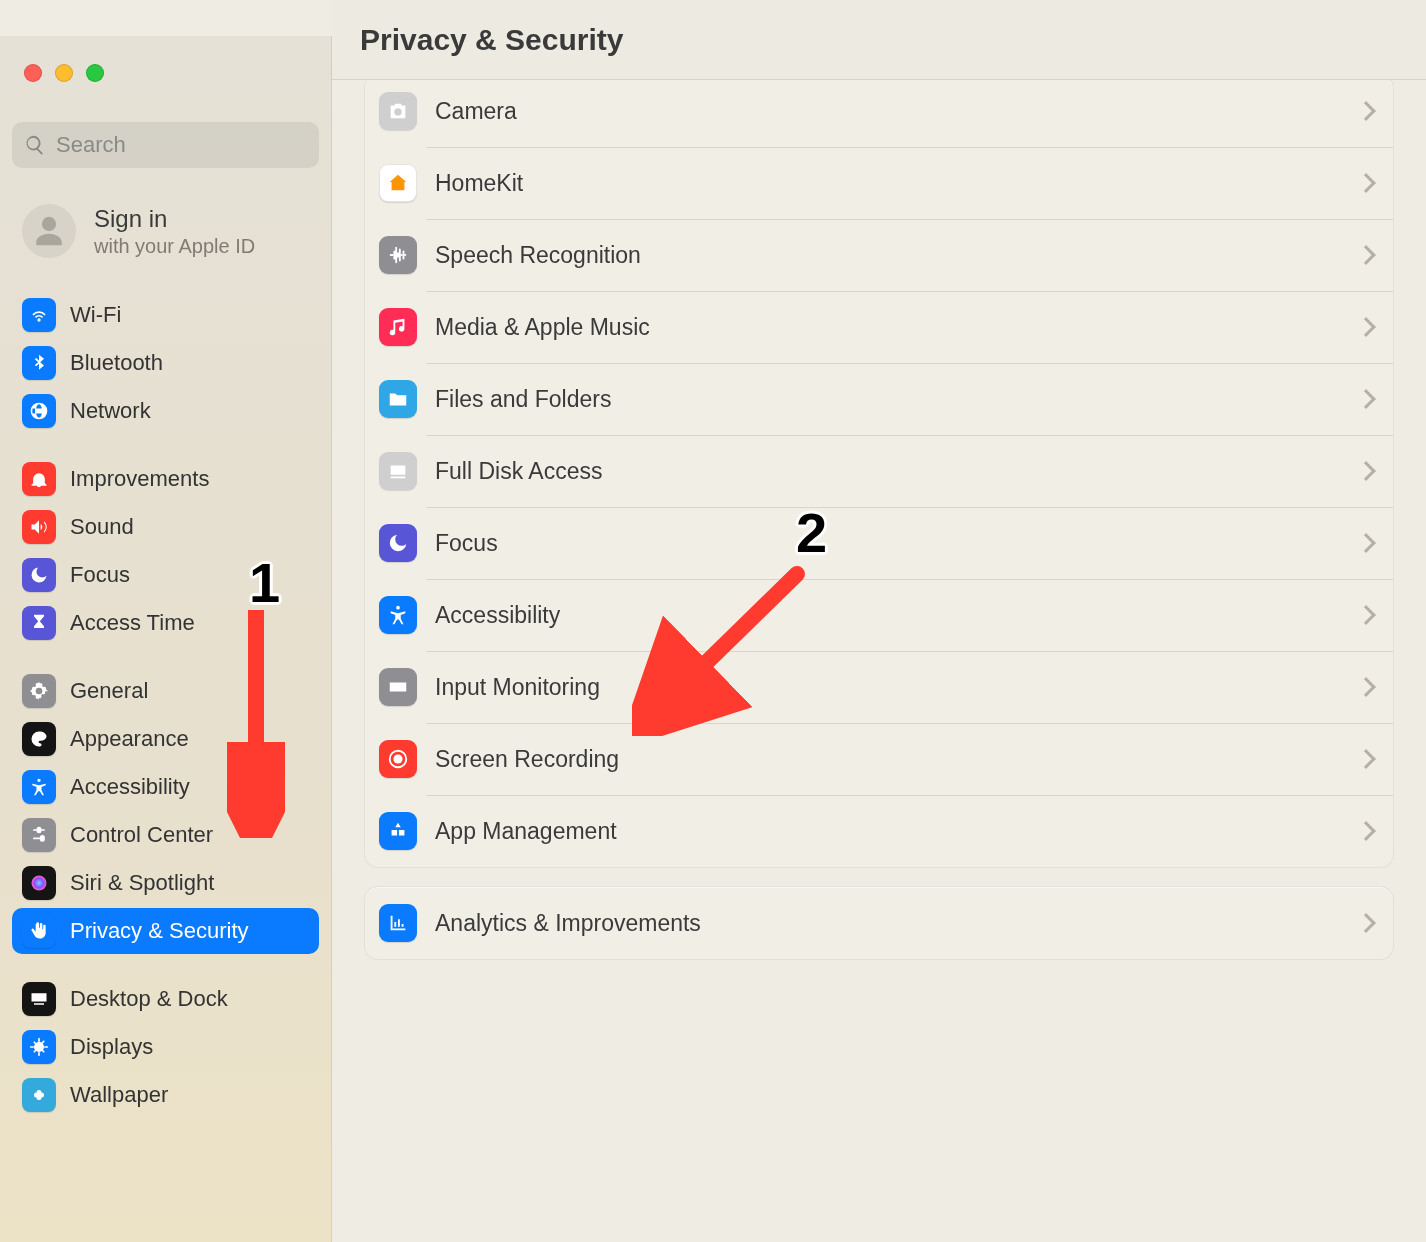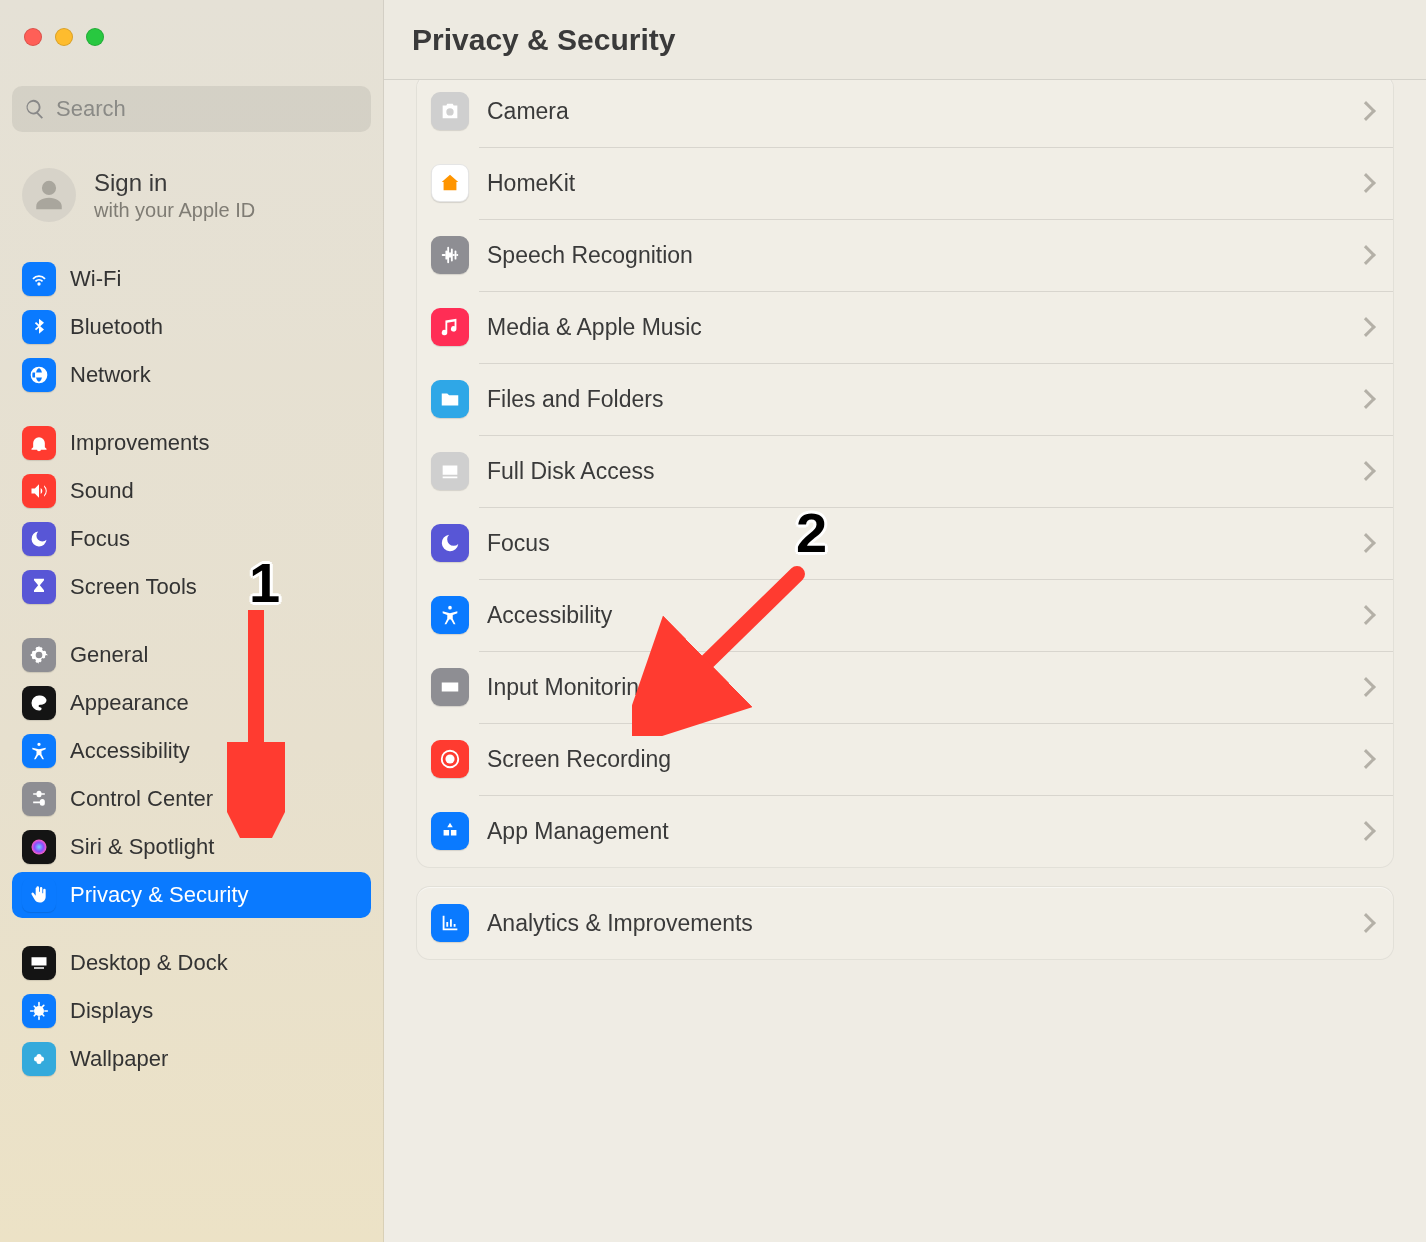--- a/index.html
+++ b/index.html
@@ -14,26 +14,27 @@
     overflow: hidden;
     position: relative;
   }
   .app {
     display: flex;
     width: 100%;
     height: 100%;
   }
   
   .sidebar {
-    width: 384px;
+    width: 332px;
     background: linear-gradient(to bottom, #e5e1d6 0%, #e7e0ce 60%, #ece2c6 100%);
     border-right: 1px solid rgba(0,0,0,0.08);
     padding: 0;
     position: relative;
     overflow: hidden;
+    margin-top: 36px;
   }
   .traffic {
     display: flex;
     gap: 13px;
     padding: 28px 0 0 24px;
     height: 64px;
   }
   .traffic .dot {
     width: 18px; height: 18px; border-radius: 50%;
     box-shadow: inset 0 0 0 1px rgba(0,0,0,0.15);
@@ -342,21 +343,21 @@
                 <defs>
                   <radialGradient id="sg">
                     <stop offset="0%" stop-color="#6fd6ff"></stop>
                     <stop offset="60%" stop-color="#8a4dff"></stop>
                     <stop offset="100%" stop-color="#ff5ec1"></stop>
                   </radialGradient>
                 </defs>
                 <path d="M6 2h12v2l-5 6 5 6v2H6v-2l5-6-5-6V2z"></path>
               </svg>
             </div>
-            <span>Screen Tools</span>
+            <span>Access Time</span>
           </div>
         </div>
         <div class="nav-group">
           <div class="nav-item">
             <div class="nav-icon" style="background: rgb(142, 142, 147);">
               <svg viewBox="0 0 24 24">
                 <defs>
                   <radialGradient id="sg">
                     <stop offset="0%" stop-color="#6fd6ff"></stop>
                     <stop offset="60%" stop-color="#8a4dff"></stop>

